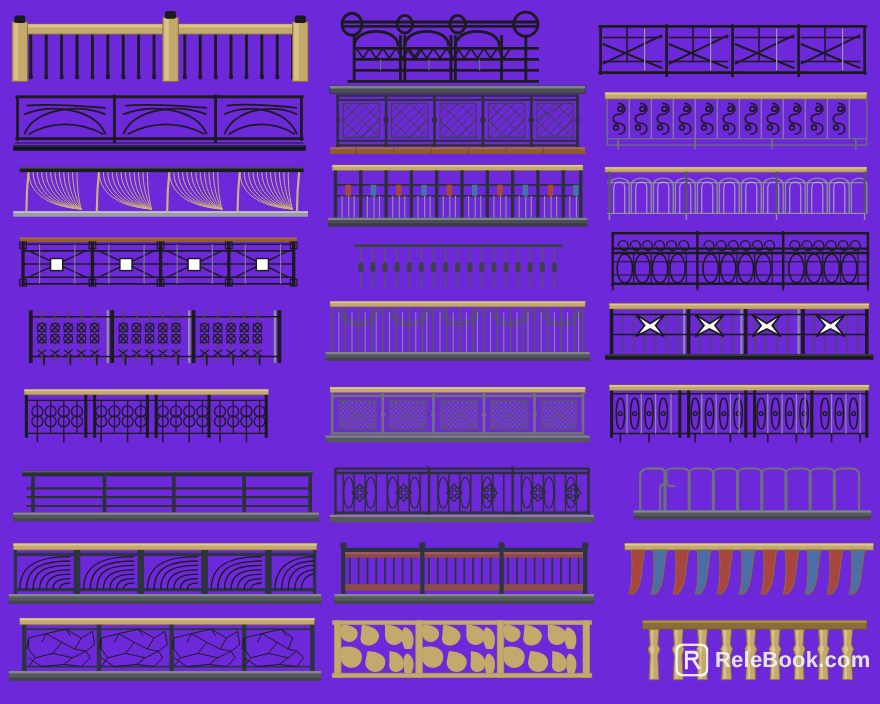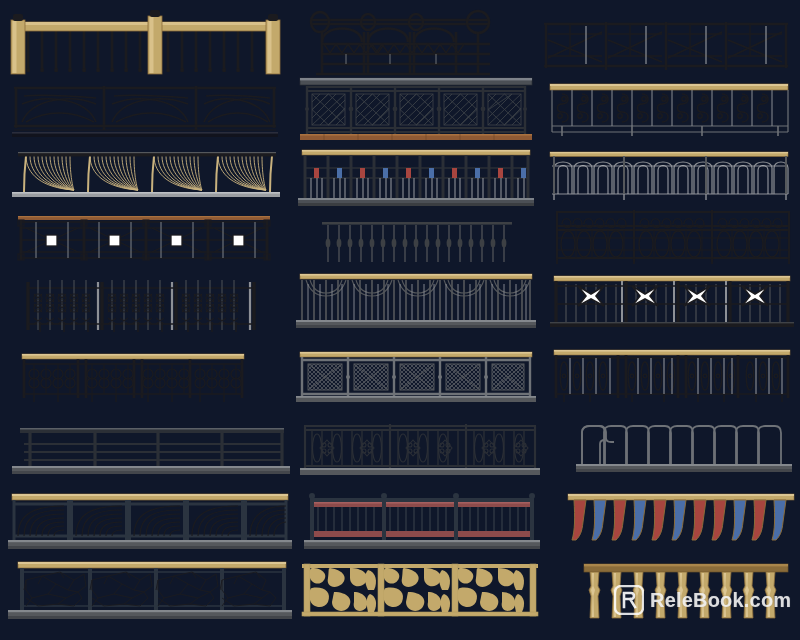--- a/index.html
+++ b/index.html
@@ -1,21 +1,21 @@
 <!DOCTYPE html>
 <html><head>
 <meta charset="utf-8">
 <title>Railing Model Catalog</title>
 <style>
   html,body{margin:0;padding:0;}
   body{
     width:800px;height:640px;overflow:hidden;background:#ffffff;
     font-family:"Liberation Sans", sans-serif;position:relative;
   }
-  #sheet{position:relative;width:800px;height:640px;background:#0f172a;}
+  #sheet{position:relative;width:800px;height:640px;background:#6d28d9;}
 
   .cell{position:absolute;box-sizing:border-box;}
   .cell svg{display:block;width:100%;height:100%;overflow:visible;}
 
   .wm{
     position:absolute;left:614px;top:580px;width:180px;height:40px;
     display:flex;align-items:center;gap:6px;
     pointer-events:none;user-select:none;
   }
   .wm .wm-logo{width:30px;height:30px;flex:0 0 30px;}

